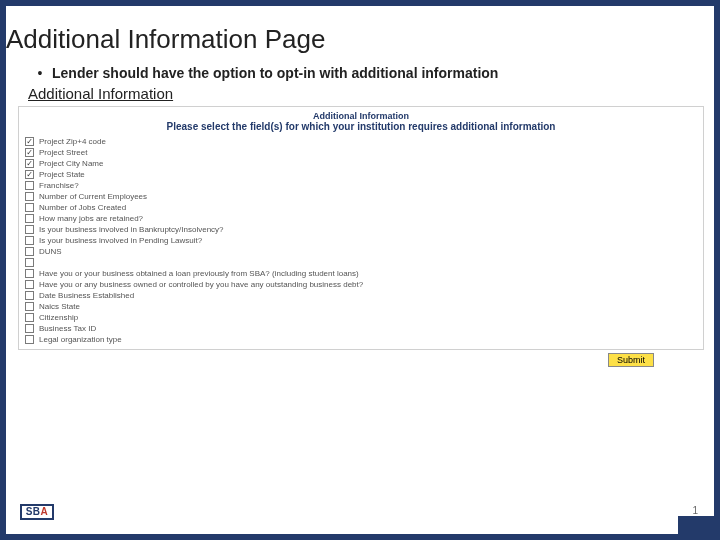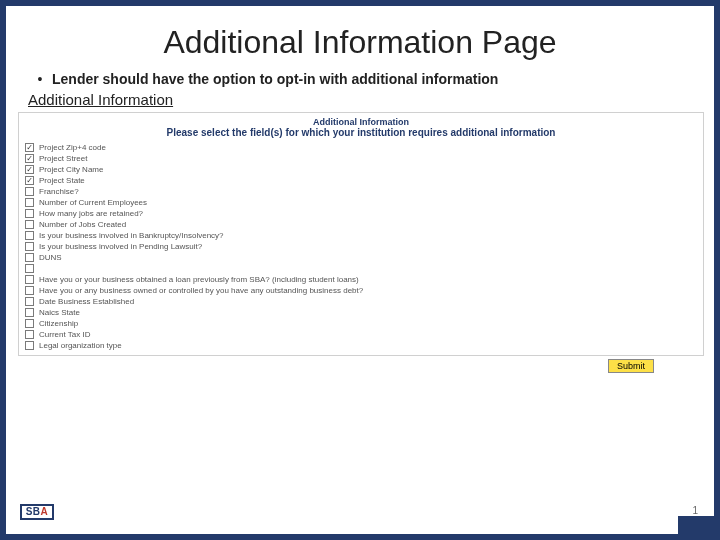--- a/index.html
+++ b/index.html
@@ -1,17 +1,17 @@
 <!DOCTYPE html>
 <html><head>
 <meta charset="utf-8">
 <style>
   html,body{margin:0;padding:0;width:720px;height:540px;font-family:"Segoe UI",Arial,sans-serif;background:#fff;color:#222;overflow:hidden}
   .frame{position:relative;width:720px;height:540px;border:6px solid #233a6a;box-sizing:border-box}
-  .title{margin:18px 0 10px 0;text-align:center;font-size:32px;font-weight:400;color:#222}
+  .title{margin:18px 0 10px 0;text-align:left;font-size:26px;font-weight:400;color:#222}
   .bullet{margin:4px 30px 4px 30px;font-size:14px;font-weight:700}
   .bullet .dot{display:inline-block;width:8px;text-align:center;margin-right:8px;font-weight:400}
   .subhead{margin:2px 0 2px 22px;font-size:15px;text-decoration:underline}
   .panel{margin:4px 10px 0 12px;border:1px solid #d0d0d0}
   .panel-header{background:#fff;padding:4px 0 2px 0;text-align:center}
   .panel-header .h1{font-size:9px;font-weight:700;color:#233a6a}
   .panel-header .h2{font-size:10px;font-weight:700;color:#233a6a}
   .items{padding:2px 6px 4px 6px}
   .row{display:flex;align-items:center;gap:5px;padding:1px 0;font-size:8px;color:#555}
   .cb{width:9px;height:9px;border:1px solid #7a7a7a;box-sizing:border-box;display:flex;align-items:center;justify-content:center;font-size:8px;line-height:1;color:#333;flex-shrink:0}
@@ -61,25 +61,25 @@
         <div class="row">
           <span class="cb"></span>
           <span>Franchise?</span>
         </div>
         <div class="row">
           <span class="cb"></span>
           <span>Number of Current Employees</span>
         </div>
         <div class="row">
           <span class="cb"></span>
-          <span>How many jobs are retained?</span>
+          <span>Number of Jobs Created</span>
         </div>
         <div class="row">
           <span class="cb"></span>
-          <span>Number of Jobs Created</span>
+          <span>How many jobs are retained?</span>
         </div>
         <div class="row">
           <span class="cb"></span>
           <span>Is your business involved in Bankruptcy/Insolvency?</span>
         </div>
         <div class="row">
           <span class="cb"></span>
           <span>Is your business involved in Pending Lawsuit?</span>
         </div>
         <div class="row">
@@ -104,21 +104,21 @@
         <div class="row">
           <span class="cb"></span>
           <span>Naics State</span>
         </div>
         <div class="row">
           <span class="cb"></span>
           <span>Citizenship</span>
         </div>
         <div class="row">
           <span class="cb"></span>
-          <span>Current Tax ID</span>
+          <span>Business Tax ID</span>
         </div>
         <div class="row">
           <span class="cb"></span>
           <span>Legal organization type</span>
         </div>
       </div>
   </div>
 
   <div class="submit-wrap">
     <button class="submit">Submit</button>

